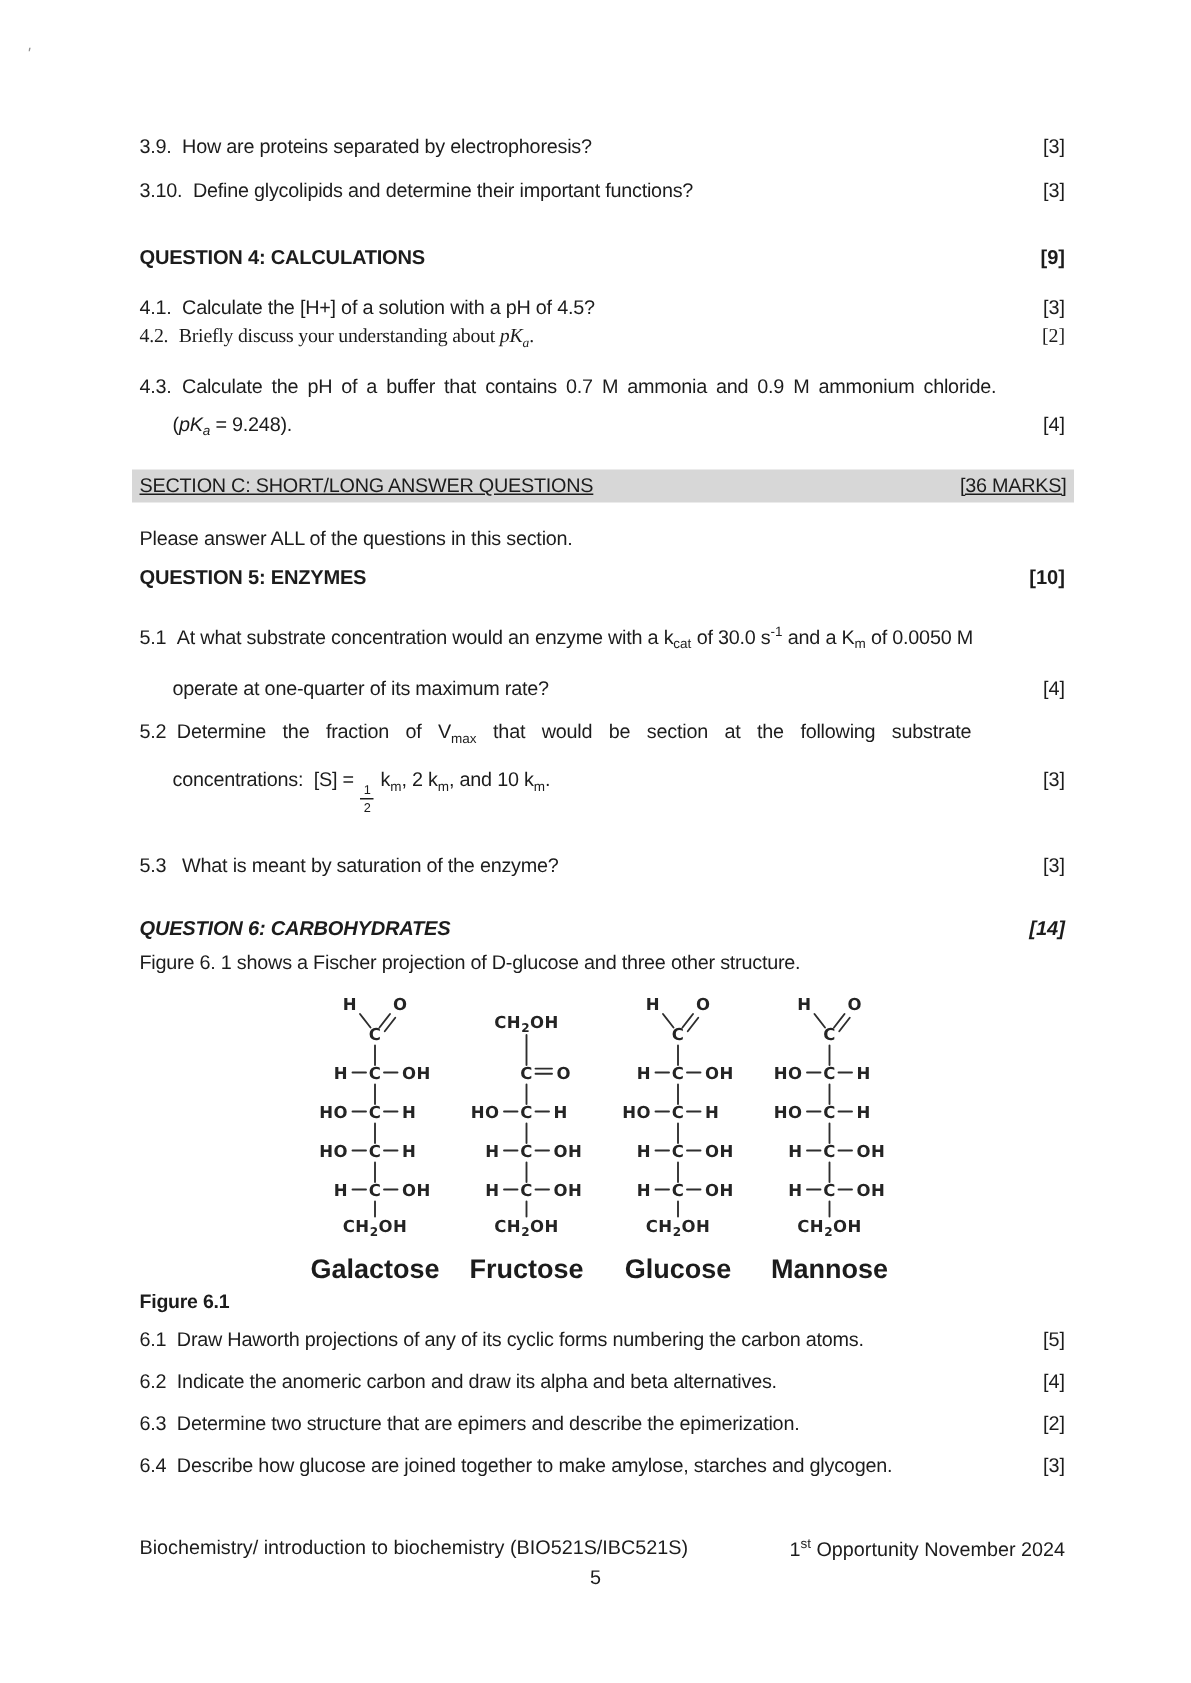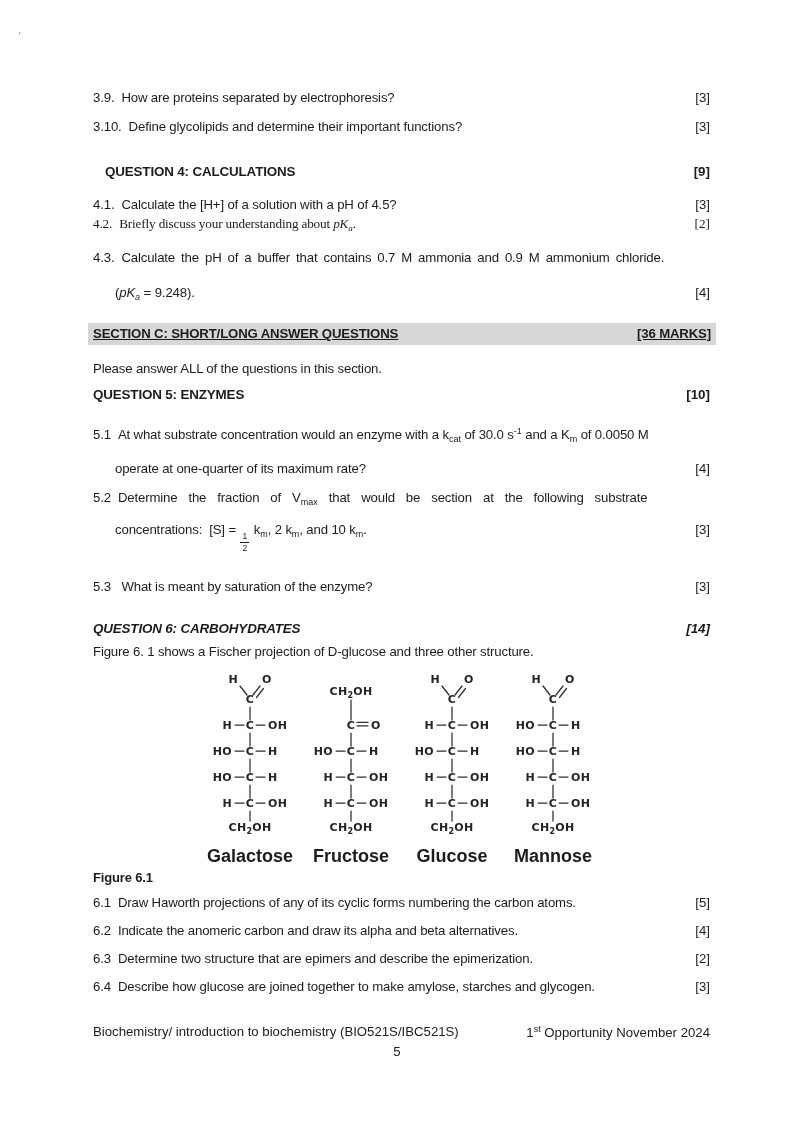--- a/index.html
+++ b/index.html
@@ -27,21 +27,21 @@
   .it{font-style:italic;}
   .frac{
     display:inline-flex;flex-direction:column;align-items:center;
     vertical-align:-5px;line-height:1;font-size:8.5px;margin:0 1px;letter-spacing:0;
   }
   .frac .fn{border-bottom:1px solid #1c1c1c;padding:0 2px 1px;}
   .frac .fd{padding-top:1px;}
   .sectionbar{
     display:flex;justify-content:space-between;background:#d7d7d7;
     margin-left:-5px;margin-right:-6px;padding:1px 5px 2px;
-    font-weight:bold;font-size:13.2px;white-space:nowrap;
+    font-weight:normal;font-size:13.2px;white-space:nowrap;
   }
   .bar-title,.bar-marks{text-decoration:underline;}
   .figure{display:flex;justify-content:center;gap:5px;}
   .molcol{width:96px;}
   .mollabel{text-align:center;font-weight:bold;font-size:18px;margin-top:1px;letter-spacing:0;}
   .caption{text-align:left;font-weight:bold;font-size:13px;}
   svg text{
     font-family:"DejaVu Sans","Liberation Sans",sans-serif;
     font-size:11px;font-weight:600;fill:#242424;letter-spacing:0.3px;
   }
@@ -56,25 +56,25 @@
   }
 </style>
 </head>
 <body>
 
 <div class="page">
   <span class="artifact">'</span>
   <main class="content">
       <div class="row qrow" style="margin-top: 0px;"><span class="qtext"><span class="qnum">3.9.</span><span>How are proteins separated by electrophoresis?</span></span><span class="marks">[3]</span></div>
       <div class="row qrow" style="margin-top: 10px;"><span class="qtext"><span class="qnum">3.10.</span><span>Define glycolipids and determine their important functions?</span></span><span class="marks">[3]</span></div>
-      <div class="row heading" style="margin-top: 26px; margin-left: 12px;"><span>QUESTION 4: CALCULATIONS</span><span class="marks">[9]</span></div>
+      <div class="row heading" style="margin-top: 26px;"><span>QUESTION 4: CALCULATIONS</span><span class="marks">[9]</span></div>
       <div class="row qrow" style="margin-top: 14px;"><span class="qtext"><span class="qnum">4.1.</span><span>Calculate the [H+] of a solution with a pH of 4.5?</span></span><span class="marks">[3]</span></div>
       <div class="row qrow" style=" font-family: Liberation Serif, serif;"><span class="qtext"><span class="qnum">4.2.</span><span>Briefly discuss your understanding about </span><span class="it">pK</span><span class="sub it">a</span><span>.</span></span><span class="marks">[2]</span></div>
       <div class="row qrow" style="margin-top: 10px;"><span class="qtext" style="word-spacing: 2.5px;"><span class="qnum">4.3.</span><span>Calculate the pH of a buffer that contains 0.7 M ammonia and 0.9 M ammonium chloride.</span></span></div>
-      <div class="row qrow indent" style="margin-top: 16px;"><span class="qtext"><span>(</span><span class="it">pK</span><span class="sub it">a</span><span> = 9.248).</span></span><span class="marks">[4]</span></div>
+      <div class="row qrow indent" style="margin-top: 6px;"><span class="qtext"><span>(</span><span class="it">pK</span><span class="sub it">a</span><span> = 9.248).</span></span><span class="marks">[4]</span></div>
       <div class="sectionbar" style="margin-top: 16px;">
         <span class="bar-title">SECTION C: SHORT/LONG ANSWER QUESTIONS</span>
         <span class="bar-marks">[36 MARKS]</span>
       </div>
       <div class="row qrow" style="margin-top: 14px;"><span class="qtext"><span>Please answer ALL of the questions in this section.</span></span></div>
       <div class="row heading" style="margin-top: 7px;"><span>QUESTION 5: ENZYMES</span><span class="marks">[10]</span></div>
       <div class="row qrow" style="margin-top: 18px;"><span class="qtext"><span class="qnum">5.1</span><span>At what substrate concentration would an enzyme with a k</span><span class="sub">cat</span><span> of 30.0 s</span><span class="sup">-1</span><span> and a K</span><span class="sub">m</span><span> of 0.0050 M</span></span></div>
       <div class="row qrow indent" style="margin-top: 10px;"><span class="qtext"><span>operate at one-quarter of its maximum rate?</span></span><span class="marks">[4]</span></div>
       <div class="row qrow" style="margin-top: 10px;"><span class="qtext" style="word-spacing: 7.5px;"><span class="qnum">5.2</span><span>Determine the fraction of V</span><span class="sub">max</span><span> that would be section at the following substrate</span></span></div>
       <div class="row qrow indent" style="margin-top: 8px;"><span class="qtext"><span>concentrations:&nbsp; [S] = </span><span class="frac">

